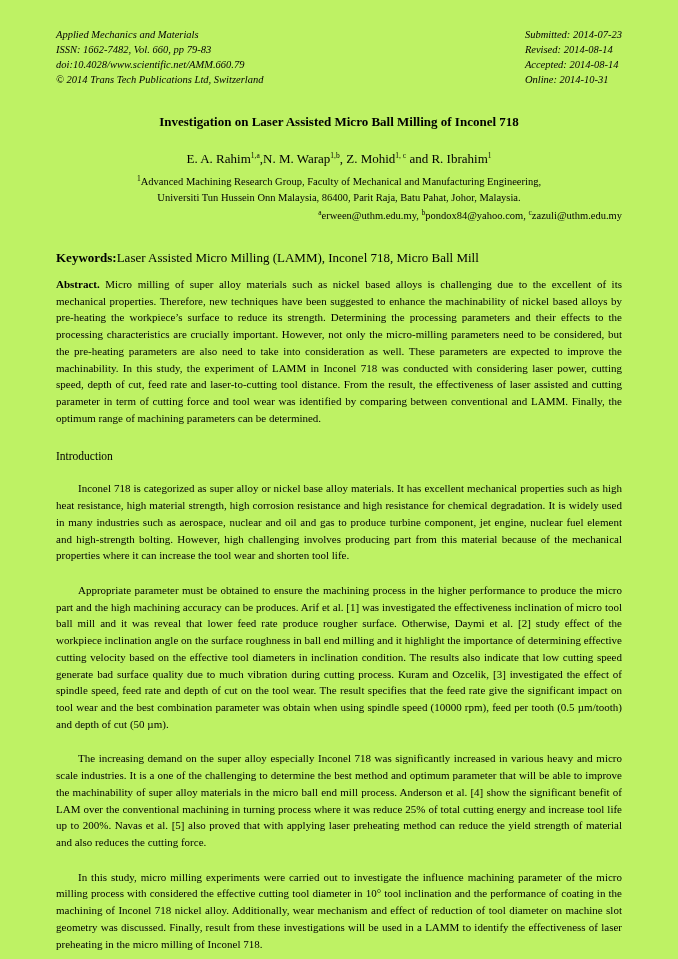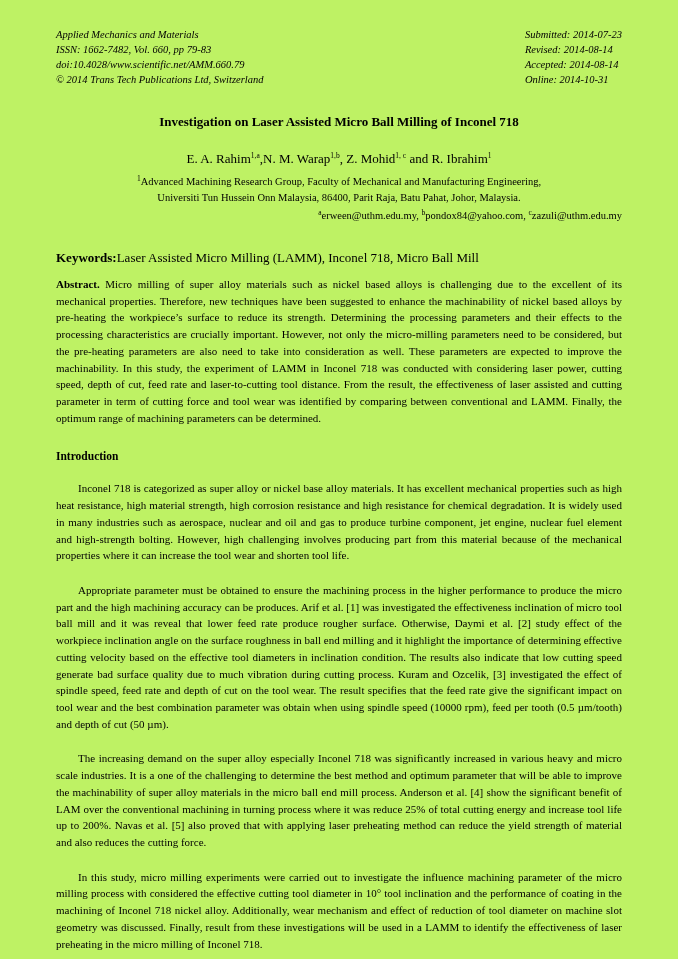--- a/index.html
+++ b/index.html
@@ -85,21 +85,21 @@
     text-align: justify;
     line-height: 1.52;
   }
   .abstract .ab-label {
     font-weight: bold;
   }
 
   
   .section-head {
     font-size: 11.5px;
-    font-weight: bold;
+    font-weight: normal;
     margin-top: 24px;
     margin-bottom: 2px;
   }
   .body-par {
     font-size: 11px;
     text-align: justify;
     line-height: 1.52;
     text-indent: 22px;
     margin-top: 18px;
   }

